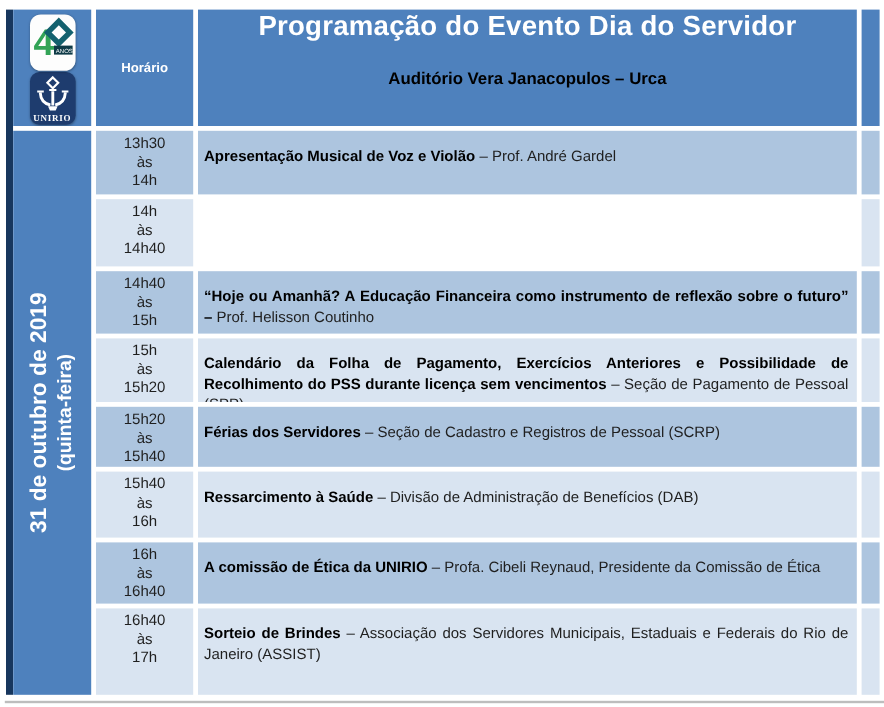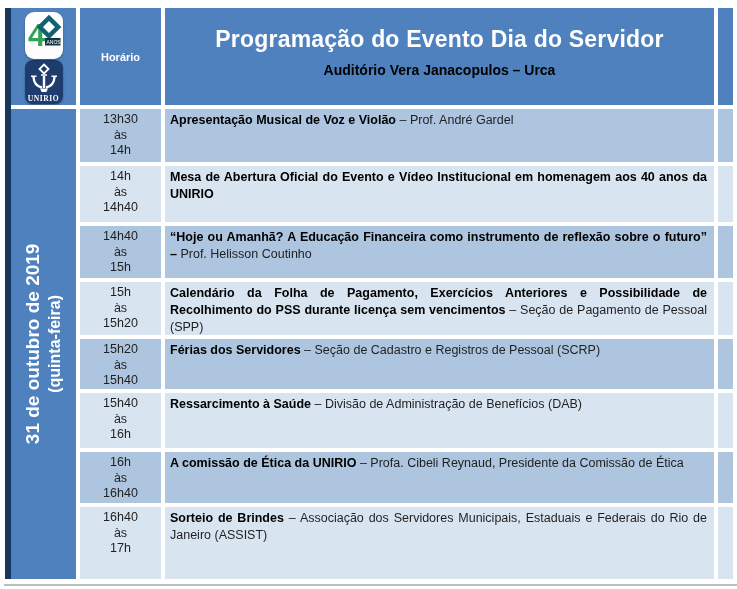--- a/index.html
+++ b/index.html
@@ -31,35 +31,35 @@
   
   .logo-cell{grid-column:1;grid-row:1;display:flex;flex-direction:column;align-items:center;padding-top:4px;}
   .badge40{width:38px;height:47px;background:#fdfdfd;border-radius:9px;box-shadow:0 1px 2px rgba(0,0,0,.35);position:relative;}
   .badgeU{width:38px;height:44px;background:var(--badge_navy);border-radius:8px;margin-top:1px;box-shadow:0 1px 2px rgba(0,0,0,.35);
           display:flex;flex-direction:column;align-items:center;justify-content:flex-start;padding-top:3px;font-weight:bold;}
   .unirio-label{color:#fff;font-family:"Liberation Serif","DejaVu Serif",serif;font-size:7.5px;letter-spacing:.6px;margin-top:1px;}
 
   .horario-cell{grid-column:2;grid-row:1;display:flex;align-items:center;justify-content:center;}
   .horario-cell span{color:#fff;font-weight:bold;font-size:11px;}
 
-  .title-cell{grid-column:3;grid-row:1;display:flex;flex-direction:column;align-items:center;justify-content:center;gap:9px;padding-bottom:10px;}
+  .title-cell{grid-column:3;grid-row:1;display:flex;flex-direction:column;align-items:center;gap:22px;padding-bottom:10px;}
   .title-cell .t1{color:#fff;font-weight:bold;font-size:23px;letter-spacing:.2px;}
   .title-cell .t2{color:#000000;font-weight:bold;font-size:14px;}
 
   .edge-h{grid-column:4;grid-row:1;}
 
   
   .date-banner{grid-column:1;grid-row:2 / 10;display:flex;align-items:center;justify-content:center;}
   .date-rot{transform:rotate(-90deg);white-space:nowrap;text-align:center;color:#fff;line-height:1.25;}
   .date-rot .d1{font-weight:bold;font-size:19px;}
   .date-rot .d2{font-weight:bold;font-size:16px;}
 
   
   .time-cell{padding-top:3px;text-align:center;color:var(--text_dark);font-size:12.5px;line-height:15.5px;}
-  .event-cell{padding:3px 7px 0 5px;}
+  .event-cell{padding:13px 7px 0 5px;}
   .event-cell p{font-size:12.5px;line-height:17px;color:var(--text_dark);text-align:justify;}
   .event-cell .bold{font-weight:bold;color:#000;}
 </style>
 </head>
 <body>
 
 <div class="page">
 
   <div class="navy-stripe"></div>
 
@@ -112,23 +112,20 @@
       </div>
       <div class="cell event-cell shade-dark" style="grid-area: 2 / 3;">
         <p><span class="bold">Apresentação Musical de Voz e Violão</span><span> – Prof. André Gardel</span></p>
       </div>
       <div class="cell shade-dark" style="grid-area: 2 / 4;"></div>
       <div class="cell time-cell shade-light" style="grid-area: 3 / 2;">
         <div>14h</div>
         <div>às</div>
         <div>14h40</div>
       </div>
-      <div class="cell event-cell shade-light" style="grid-area: 3 / 3;">
-        <p><span class="bold">Mesa de Abertura Oficial do Evento e Vídeo Institucional em homenagem aos 40 anos da UNIRIO</span><span></span></p>
-      </div>
       <div class="cell shade-light" style="grid-area: 3 / 4;"></div>
       <div class="cell time-cell shade-dark" style="grid-area: 4 / 2;">
         <div>14h40</div>
         <div>às</div>
         <div>15h</div>
       </div>
       <div class="cell event-cell shade-dark" style="grid-area: 4 / 3;">
         <p><span class="bold">“Hoje ou Amanhã? A Educação Financeira como instrumento de reflexão sobre o futuro” –</span><span> Prof. Helisson Coutinho</span></p>
       </div>
       <div class="cell shade-dark" style="grid-area: 4 / 4;"></div>

